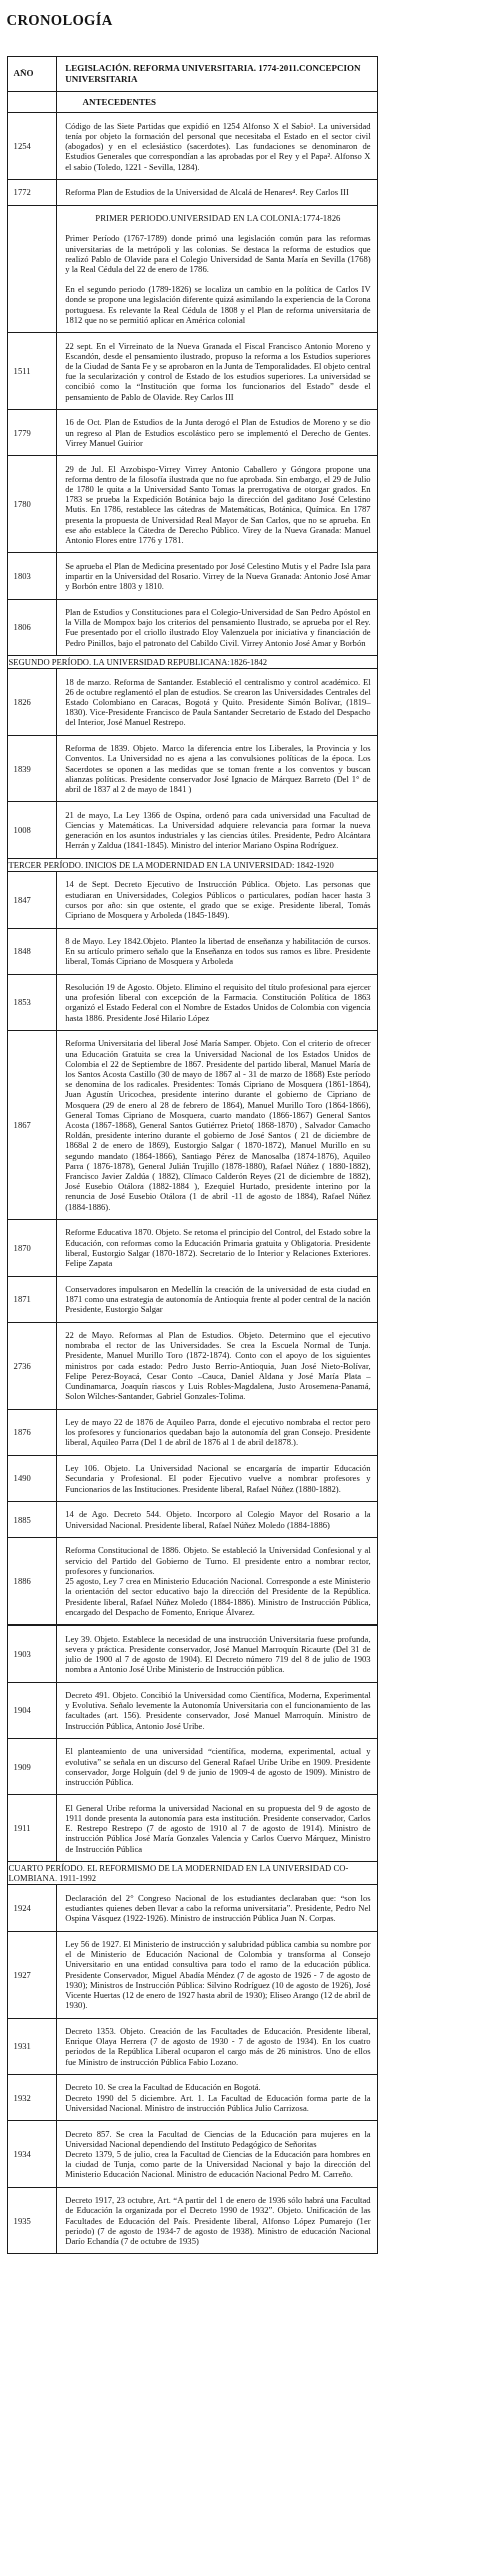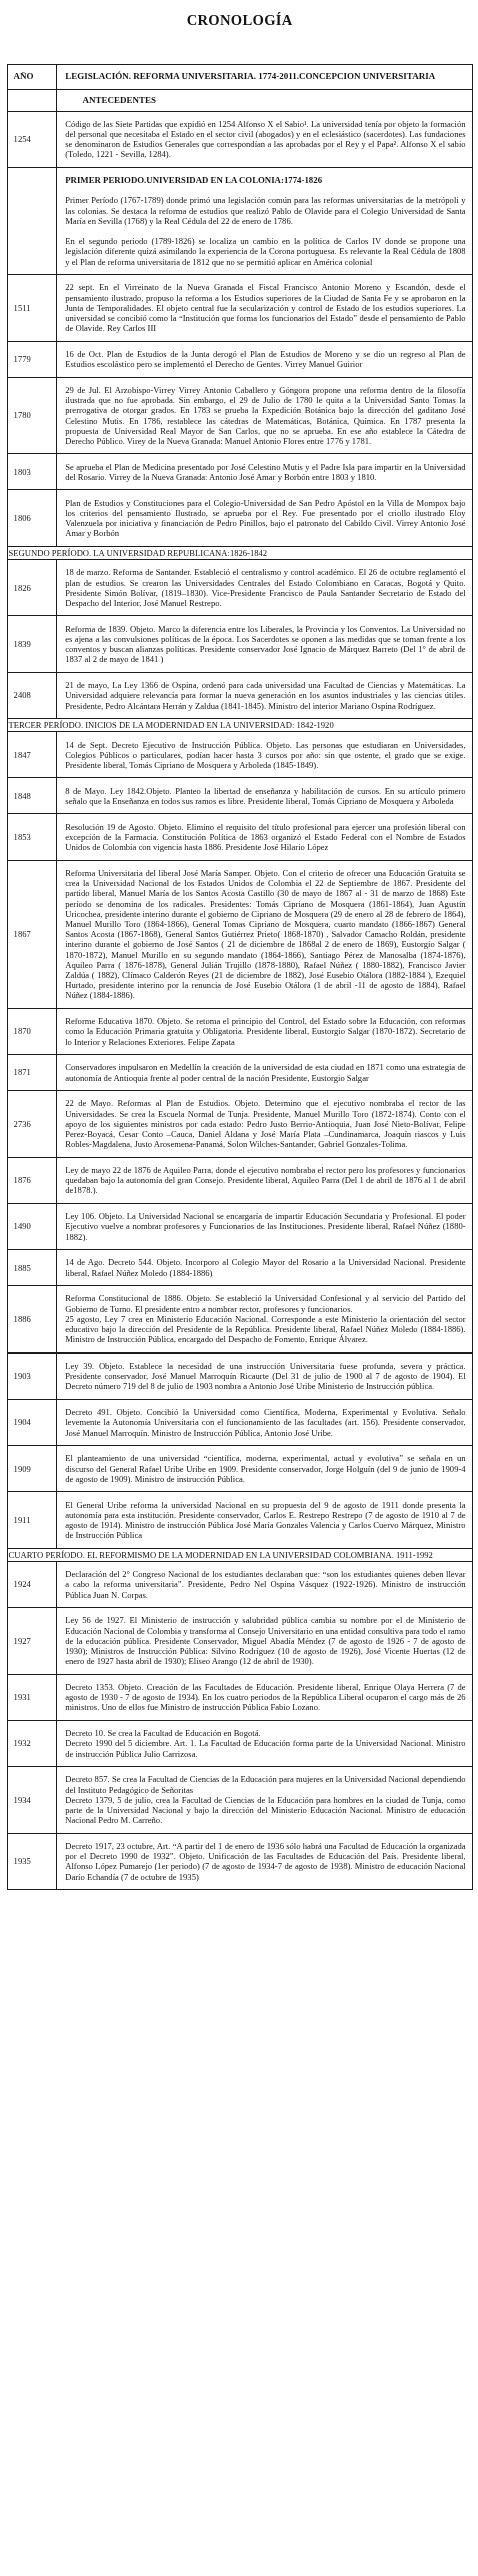--- a/index.html
+++ b/index.html
@@ -11,33 +11,31 @@
   body {
     width: 478px;
     min-height: 2576px;
     font-family: "Liberation Serif", "DejaVu Serif", serif;
     -webkit-font-smoothing: antialiased;
   }
   .page {
     padding: 8px 5.3px 20px 6.6px;
   }
   .doc-title {
-    text-align: center;
     font-size: 14.6px;
     font-weight: bold;
     letter-spacing: 0.3px;
     margin: 4px 0 0 0;
   }
   .title-gap { height: 26.6px; }
   table.chron {
     border-collapse: collapse;
-    width: 466px;
+    width: 371px;
     table-layout: fixed;
     border: 0.7px solid #1b1b1b;
-    margin-top: 8px;
   }
   col.c-year { width: 49px; }
   td {
     border: 0.7px solid #1b1b1b;
     font-size: 8.6px;
     line-height: 10.2px;
     vertical-align: middle;
     word-wrap: break-word;
   }
   td.year-cell {
@@ -57,23 +55,23 @@
   tr.header-row td.text-cell { padding-top: 6px; padding-bottom: 6px; text-align: left; }
   tr.subheader-row td.text-cell {
     font-weight: bold;
     font-size: 9px;
     padding-top: 5.3px;
     padding-bottom: 5.3px;
     text-align: left;
     padding-left: 26px;
   }
   .cell-title {
-    font-weight: bold;
+    font-weight: normal;
     font-size: 8.8px;
-    text-align: left;
+    text-align: center;
     margin: 0 0 10px 0;
   }
   p.gap-para { margin-top: 10px !important; }
   tr.thick-top td { border-top: 2px solid #1b1b1b; }
 </style>
 </head>
 <body>
 
 <div class="page">
   <h1 class="doc-title">CRONOLOGÍA</h1>
@@ -91,20 +89,26 @@
         <tr class="subheader-row">
           <td class="year-cell"></td>
           <td class="text-cell">ANTECEDENTES</td>
         </tr>
         <tr class="entry-row">
           <td class="year-cell">1254</td>
           <td class="text-cell">
             <p>Código de las Siete Partidas que expidió en 1254 Alfonso X el Sabio¹.  La universidad tenía por objeto la formación del personal que necesitaba el Estado en el sector civil (abogados) y en el eclesiástico (sacerdotes). Las fundaciones se denominaron de Estudios Generales que correspondían a las aprobadas por el Rey y el Papa². Alfonso X el sabio (Toledo, 1221 - Sevilla, 1284).</p>
           </td>
         </tr>
+        <tr class="entry-row">
+          <td class="year-cell">1772</td>
+          <td class="text-cell">
+            <p>Reforma Plan de Estudios de la Universidad de Alcalá de Henares⁴. Rey Carlos III</p>
+          </td>
+        </tr>
         <tr class="period-cell-row">
           <td class="year-cell"></td>
           <td class="text-cell">
             <div class="cell-title">PRIMER PERIODO.UNIVERSIDAD EN LA  COLONIA:1774-1826</div>
             <p>Primer Período (1767-1789) donde primó una legislación común para las reformas universitarias de la metrópoli y las colonias. Se destaca la reforma de estudios que realizó Pablo de Olavide para el Colegio Universidad de Santa María en Sevilla (1768) y la  Real Cédula del 22 de enero de 1786.</p>
             <p class="gap-para">En el segundo periodo (1789-1826) se localiza un cambio en la política de Carlos IV donde se propone una legislación diferente quizá asimilando la experiencia de la Corona portuguesa. Es relevante la Real Cédula de 1808 y el Plan de reforma universitaria de 1812 que no se permitió aplicar en América colonial</p>
           </td>
         </tr>
         <tr class="entry-row">
           <td class="year-cell">1511</td>
@@ -145,21 +149,21 @@
             <p>18 de marzo. Reforma de Santander. Estableció el centralismo y control académico. El 26 de octubre reglamentó el plan  de estudios. Se crearon las Universidades Centrales del Estado Colombiano en Caracas, Bogotá y Quito. Presidente Simón Bolívar, (1819–1830). Vice-Presidente Francisco de Paula Santander Secretario de Estado del Despacho del Interior, José Manuel Restrepo.</p>
           </td>
         </tr>
         <tr class="entry-row">
           <td class="year-cell">1839</td>
           <td class="text-cell">
             <p>Reforma de 1839. Objeto. Marco la diferencia entre los Liberales, la Provincia y los Conventos. La Universidad no es ajena a las convulsiones políticas de la época. Los Sacerdotes se oponen a las medidas que se toman frente a los conventos y buscan alianzas políticas. Presidente  conservador José Ignacio de Márquez Barreto (Del 1° de abril de 1837 al 2 de mayo de 1841 )</p>
           </td>
         </tr>
         <tr class="entry-row">
-          <td class="year-cell">2408</td>
+          <td class="year-cell">1008</td>
           <td class="text-cell">
             <p>21 de mayo, La Ley 1366 de Ospina, ordenó para cada universidad una Facultad de Ciencias y Matemáticas. La Universidad adquiere relevancia para formar la nueva generación en los asuntos industriales y las ciencias útiles. Presidente, Pedro Alcántara Herrán y Zaldua (1841-1845). Ministro del interior Mariano Ospina Rodríguez.</p>
           </td>
         </tr>
         <tr class="period-full-row">
           <td colspan="2">TERCER PERÍODO. INICIOS DE LA MODERNIDAD EN LA UNIVERSIDAD: 1842-1920</td>
         </tr>
         <tr class="entry-row">
           <td class="year-cell">1847</td>
           <td class="text-cell">

